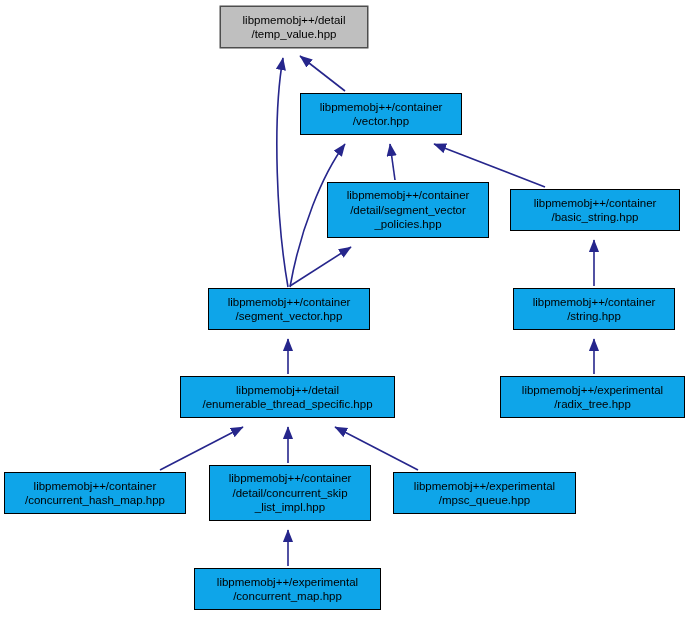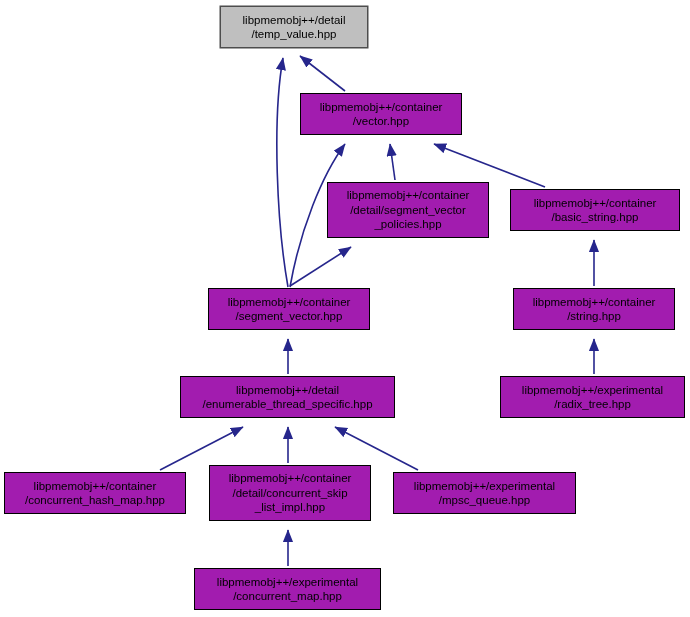--- a/index.html
+++ b/index.html
@@ -23,21 +23,21 @@
     height: 617px;
     pointer-events: none;
   }
   .graph-node {
     position: absolute;
     box-sizing: border-box;
     display: flex;
     align-items: center;
     justify-content: center;
     text-align: center;
-    background: #a21caf;
+    background: #0ea5e9;
     border: 1px solid #000000;
     color: #000000;
     font-size: 11.5px;
     line-height: 14.5px;
     white-space: pre-line;
     letter-spacing: 0px;
     cursor: pointer;
   }
   .graph-node.root-node {
     background: #bfbfbf;

